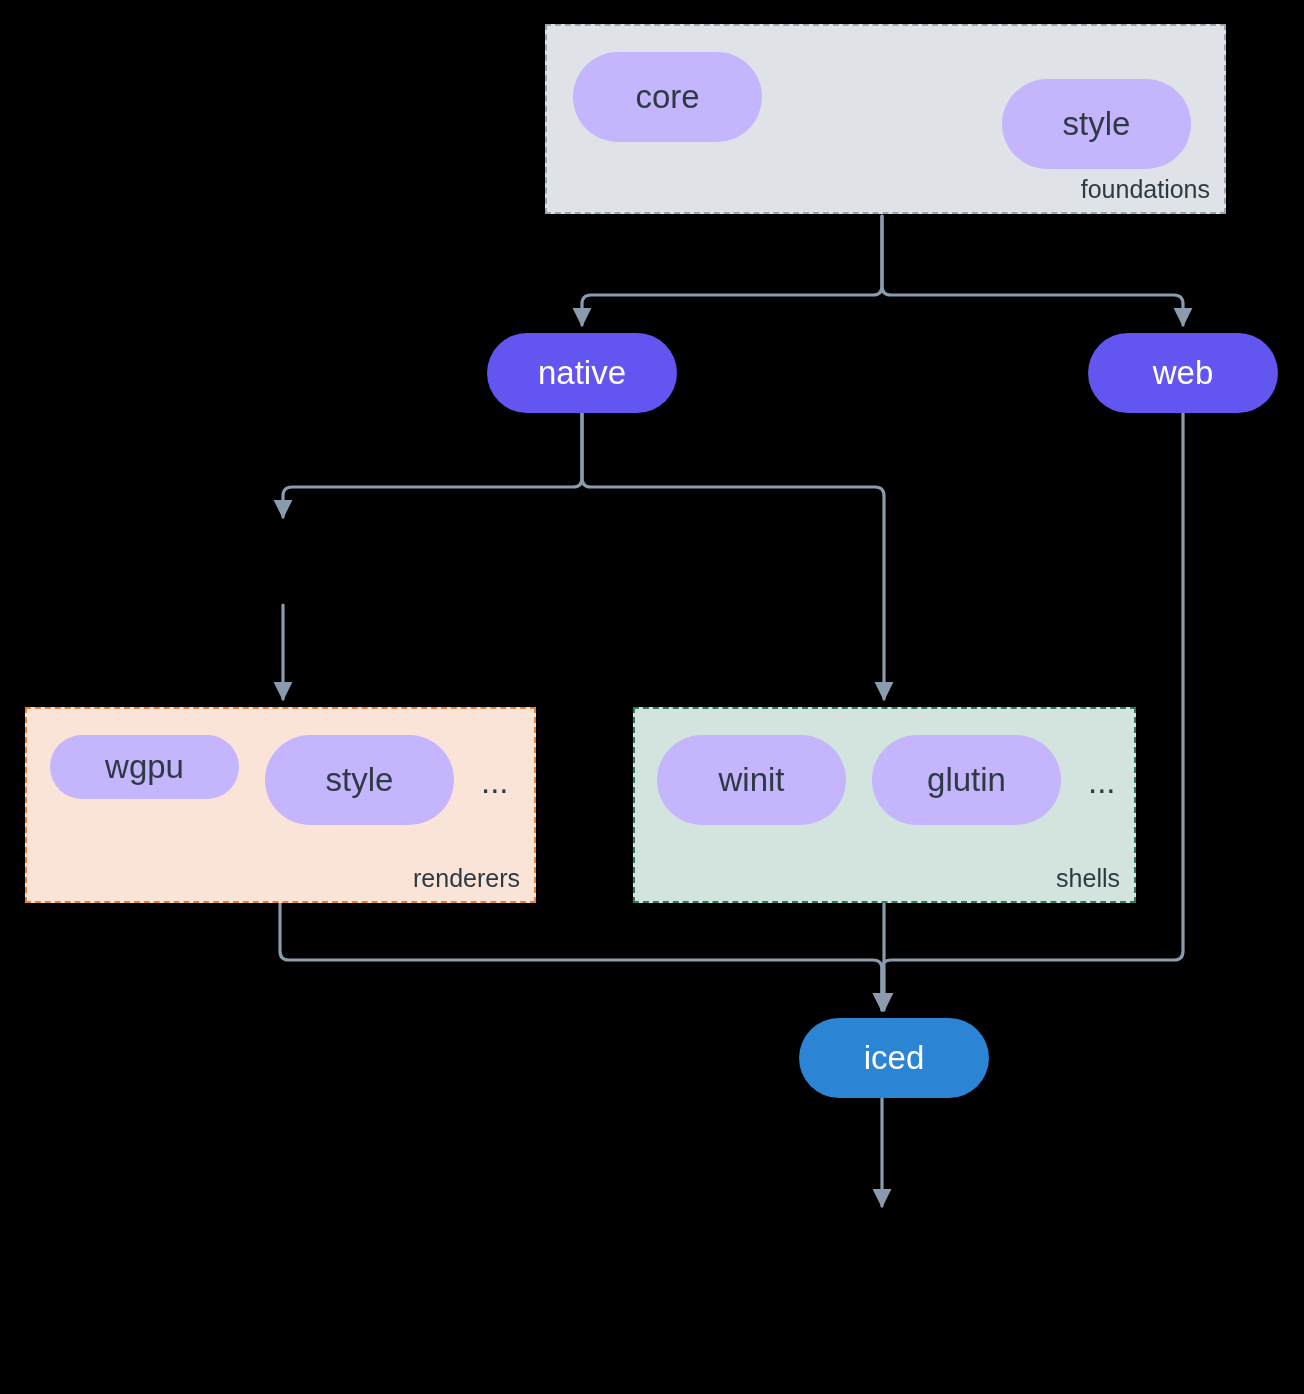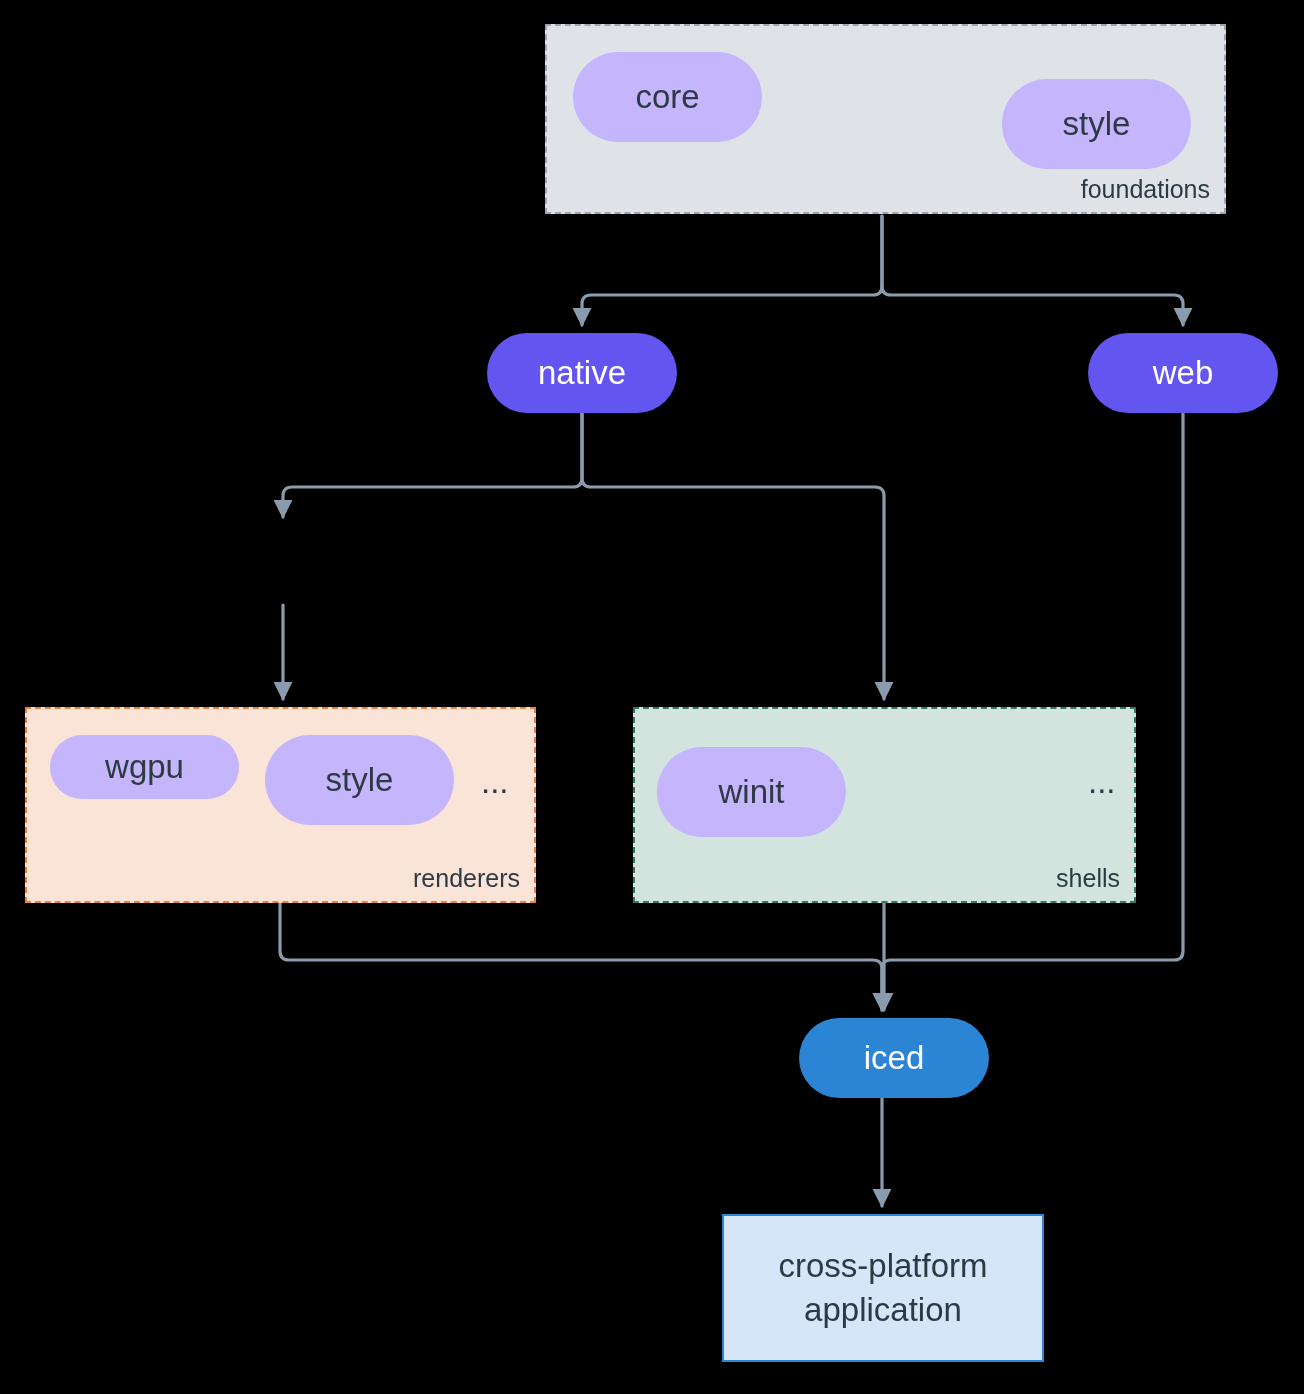--- a/index.html
+++ b/index.html
@@ -96,21 +96,21 @@
   #pill-wgpu { left: 50px;  top: 735px; width: 189px; height: 64px; }
   #pill-glow { left: 265px; top: 735px; width: 189px; height: 90px; }
   #ellipsis-renderers { left: 481px; top: 765px; }
 
   
   #cluster-shells {
     left: 633px; top: 707px; width: 503px; height: 196px;
     background: #d3e3dd;
     border: 2px dashed #2f7a66;
   }
-  #pill-winit  { left: 657px; top: 735px; width: 189px; height: 90px; margin-top: 12px; }
+  #pill-winit  { left: 657px; top: 735px; width: 189px; height: 90px; }
   #pill-glutin { left: 872px; top: 735px; width: 189px; height: 90px; }
   #ellipsis-shells { left: 1088px; top: 765px; }
 
   
   #node-native   { left: 487px;  top: 333px;  width: 190px; height: 80px; background: #6355f0; }
   #node-web      { left: 1088px; top: 333px;  width: 190px; height: 80px; background: #6355f0; }
   #node-graphics { left: 188px;  top: 525px;  width: 190px; height: 80px; background: #e5843d; }
   #node-iced     { left: 799px;  top: 1018px; width: 190px; height: 80px; background: #2b84d4; text-align: center; }
   #node-app {
     left: 722px; top: 1214px; width: 322px; height: 148px;
@@ -165,24 +165,19 @@
     <span class="cluster-label">renderers</span>
   </div>
   <div id="pill-wgpu" class="pill">wgpu</div>
   <div id="pill-glow" class="pill">style</div>
   <span id="ellipsis-renderers" class="ellipsis">...</span>
 
   <div id="cluster-shells" class="cluster">
     <span class="cluster-label">shells</span>
   </div>
   <div id="pill-winit" class="pill">winit</div>
+  <div id="pill-glutin" class="pill">glutin</div>
   <span id="ellipsis-shells" class="ellipsis">...</span>
 
   <div id="node-iced" class="stadium">iced</div>
 
-  <div id="node-app" class="rectbox">
-    <span>
-      <span>cross-platform</span><br>
-      <span>application</span>
-    </span>
-  </div>
 
 </div>
 
 </body></html>

